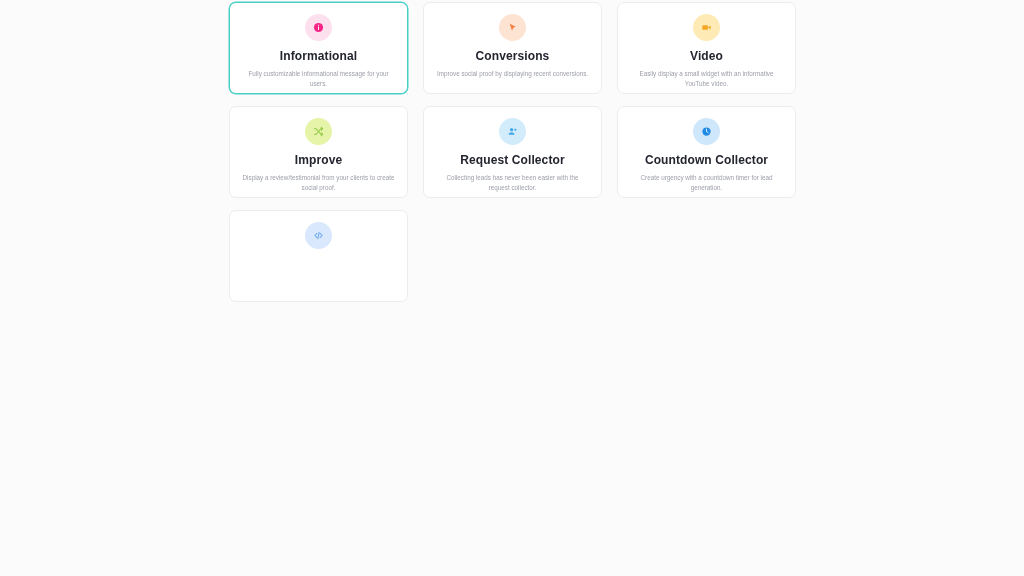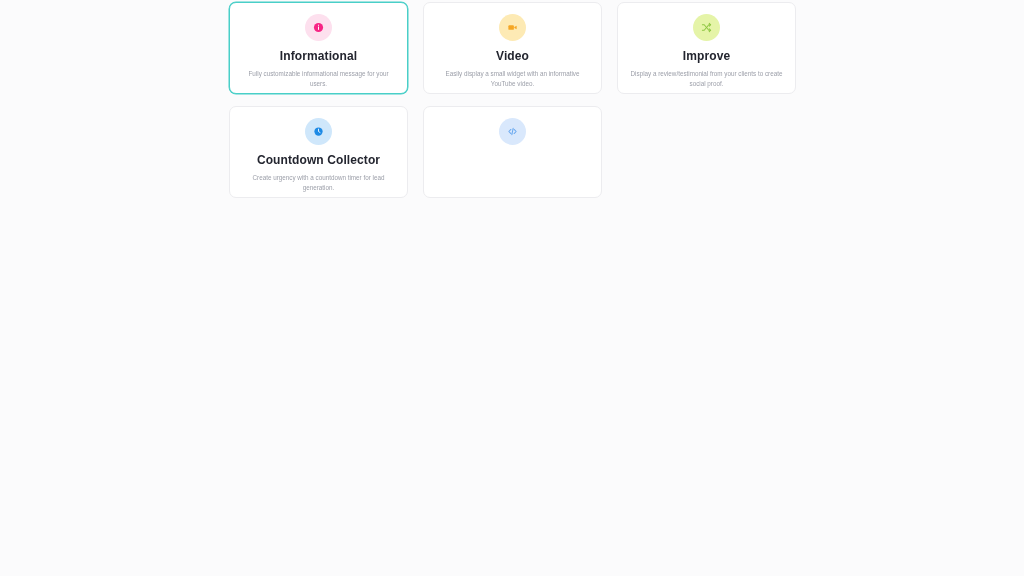--- a/index.html
+++ b/index.html
@@ -72,40 +72,61 @@
         <svg viewBox="0 0 24 24" fill="currentColor">
           <circle cx="12" cy="12" r="10"></circle>
           <rect x="10.9" y="6" width="2.2" height="2.2" fill="#fff"></rect>
           <rect x="10.9" y="10" width="2.2" height="7" fill="#fff"></rect>
         </svg>
       </div>
       <div class="widget-title">Informational</div>
       <div class="widget-desc">Fully customizable informational message for your users.</div>
     </div>
     <div class="widget-card">
+      <div class="icon-circle" style="background: rgb(253, 227, 210); color: rgb(249, 122, 61);">
+        <svg viewBox="0 0 24 24" fill="currentColor">
+          <path d="M6 4l13 6.5-5.6 1.8L11 19z"></path>
+        </svg>
+      </div>
+      <div class="widget-title">Conversions</div>
+      <div class="widget-desc">Improve social proof by displaying recent conversions.</div>
+    </div>
+    <div class="widget-card">
       <div class="icon-circle" style="background: rgb(253, 234, 180); color: rgb(245, 166, 35);">
         <svg viewBox="0 0 24 24" fill="currentColor">
           <rect x="3" y="7" width="12" height="10" rx="2"></rect>
           <path d="M16 11l5-3v8l-5-3z"></path>
         </svg>
       </div>
       <div class="widget-title">Video</div>
       <div class="widget-desc">Easily display a small widget with an informative YouTube video.</div>
     </div>
     <div class="widget-card">
       <div class="icon-circle" style="background: rgb(229, 244, 168); color: rgb(142, 198, 65);">
         <svg viewBox="0 0 24 24" fill="none" stroke="currentColor" stroke-width="2.2" stroke-linecap="round" stroke-linejoin="round">
           <path d="M3 6h4l10 12h4"></path>
           <path d="M3 18h4L17 6h4"></path>
           <path d="M18 3l3 3-3 3"></path>
           <path d="M18 15l3 3-3 3"></path>
         </svg>
       </div>
       <div class="widget-title">Improve</div>
       <div class="widget-desc">Display a review/testimonial from your clients to create social proof.</div>
+    </div>
+    <div class="widget-card">
+      <div class="icon-circle" style="background: rgb(211, 236, 251); color: rgb(68, 168, 232);">
+        <svg viewBox="0 0 24 24" fill="currentColor">
+          <circle cx="10" cy="8" r="3.6"></circle>
+          <path d="M3.5 19c0-3.6 2.9-5.6 6.5-5.6s6.5 2 6.5 5.6z"></path>
+          <rect x="17.3" y="5.2" width="1.8" height="6" rx="0.9"></rect>
+          <rect x="15.2" y="7.3" width="6" height="1.8" rx="0.9"></rect>
+        </svg>
+      </div>
+      <div class="widget-title">Request Collector</div>
+      <div class="widget-desc">Collecting leads has never been easier with the request collector.</div>
     </div>
     <div class="widget-card">
       <div class="icon-circle" style="background: rgb(207, 231, 251); color: rgb(30, 138, 229);">
         <svg viewBox="0 0 24 24" fill="currentColor">
           <circle cx="12" cy="12" r="9"></circle>
           <path d="M12 6.8V12l3.4 2.2" stroke="#fff" stroke-width="1.9" fill="none" stroke-linecap="round" stroke-linejoin="round"></path>
         </svg>
       </div>
       <div class="widget-title">Countdown Collector</div>
       <div class="widget-desc">Create urgency with a countdown timer for lead generation.</div>

